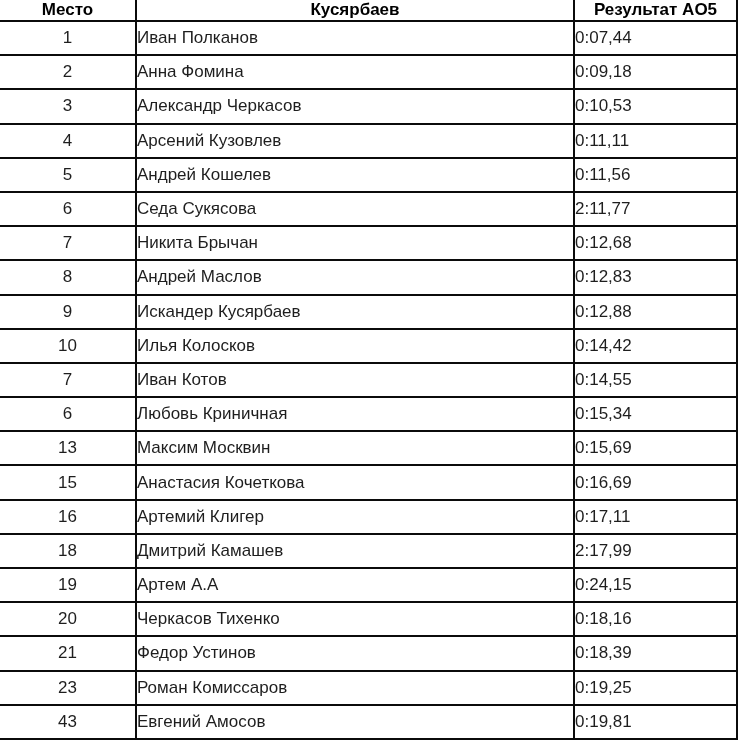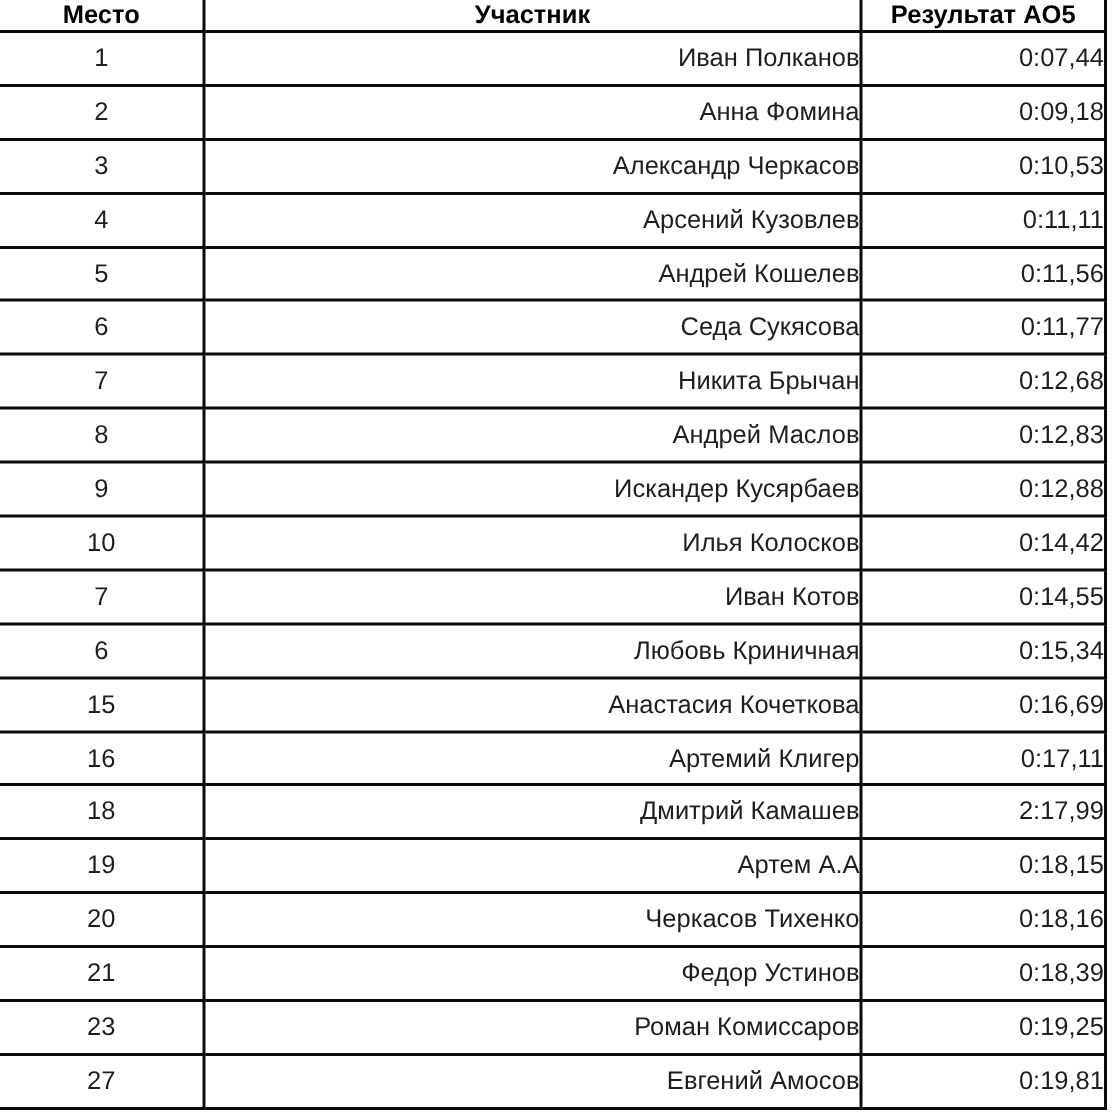--- a/index.html
+++ b/index.html
@@ -43,33 +43,33 @@
     text-align: center;
     padding: 0;
   }
   table.results td {
     font-size: 17px;
     color: #1e1e1e;
     padding: 0;
   }
   .col-place  { width: 135px; text-align: center; }
   .col-name   { width: 436px; }
-  td.col-name { text-align: right; padding-left: 7px; }
+  td.col-name { text-align: left; padding-left: 7px; }
   th.col-name { text-align: center; }
-  .col-result { text-align: right; }
+  .col-result { text-align: left; }
 </style>
 </head>
 <body>
 
 <div id="table-wrap">
   <table class="results">
     <thead>
       <tr>
         <th class="col-place">Место</th>
-        <th class="col-name">Участник</th>
+        <th class="col-name">Кусярбаев</th>
         <th class="col-result">Результат AO5</th>
       </tr>
     </thead>
     <tbody id="tbody">
   <tr>
     <td class="col-place">1</td>
     <td class="col-name">Иван Полканов</td>
     <td class="col-result">0:07,44</td>
   </tr>
 
@@ -93,21 +93,21 @@
 
   <tr>
     <td class="col-place">5</td>
     <td class="col-name">Андрей Кошелев</td>
     <td class="col-result">0:11,56</td>
   </tr>
 
   <tr>
     <td class="col-place">6</td>
     <td class="col-name">Седа Сукясова</td>
-    <td class="col-result">0:11,77</td>
+    <td class="col-result">2:11,77</td>
   </tr>
 
   <tr>
     <td class="col-place">7</td>
     <td class="col-name">Никита Брычан</td>
     <td class="col-result">0:12,68</td>
   </tr>
 
   <tr>
     <td class="col-place">8</td>
@@ -132,20 +132,25 @@
     <td class="col-name">Иван Котов</td>
     <td class="col-result">0:14,55</td>
   </tr>
 
   <tr>
     <td class="col-place">6</td>
     <td class="col-name">Любовь Криничная</td>
     <td class="col-result">0:15,34</td>
   </tr>
 
+  <tr>
+    <td class="col-place">13</td>
+    <td class="col-name">Максим Москвин</td>
+    <td class="col-result">0:15,69</td>
+  </tr>
 
 
   <tr>
     <td class="col-place">15</td>
     <td class="col-name">Анастасия Кочеткова</td>
     <td class="col-result">0:16,69</td>
   </tr>
 
   <tr>
     <td class="col-place">16</td>
@@ -156,21 +161,21 @@
 
   <tr>
     <td class="col-place">18</td>
     <td class="col-name">Дмитрий Камашев</td>
     <td class="col-result">2:17,99</td>
   </tr>
 
   <tr>
     <td class="col-place">19</td>
     <td class="col-name">Артем А.А</td>
-    <td class="col-result">0:18,15</td>
+    <td class="col-result">0:24,15</td>
   </tr>
 
   <tr>
     <td class="col-place">20</td>
     <td class="col-name">Черкасов Тихенко</td>
     <td class="col-result">0:18,16</td>
   </tr>
 
   <tr>
     <td class="col-place">21</td>
@@ -179,19 +184,19 @@
   </tr>
 
 
   <tr>
     <td class="col-place">23</td>
     <td class="col-name">Роман Комиссаров</td>
     <td class="col-result">0:19,25</td>
   </tr>
 
   <tr>
-    <td class="col-place">27</td>
+    <td class="col-place">43</td>
     <td class="col-name">Евгений Амосов</td>
     <td class="col-result">0:19,81</td>
   </tr>
 </tbody>
   </table>
 </div>
 
 </body></html>

